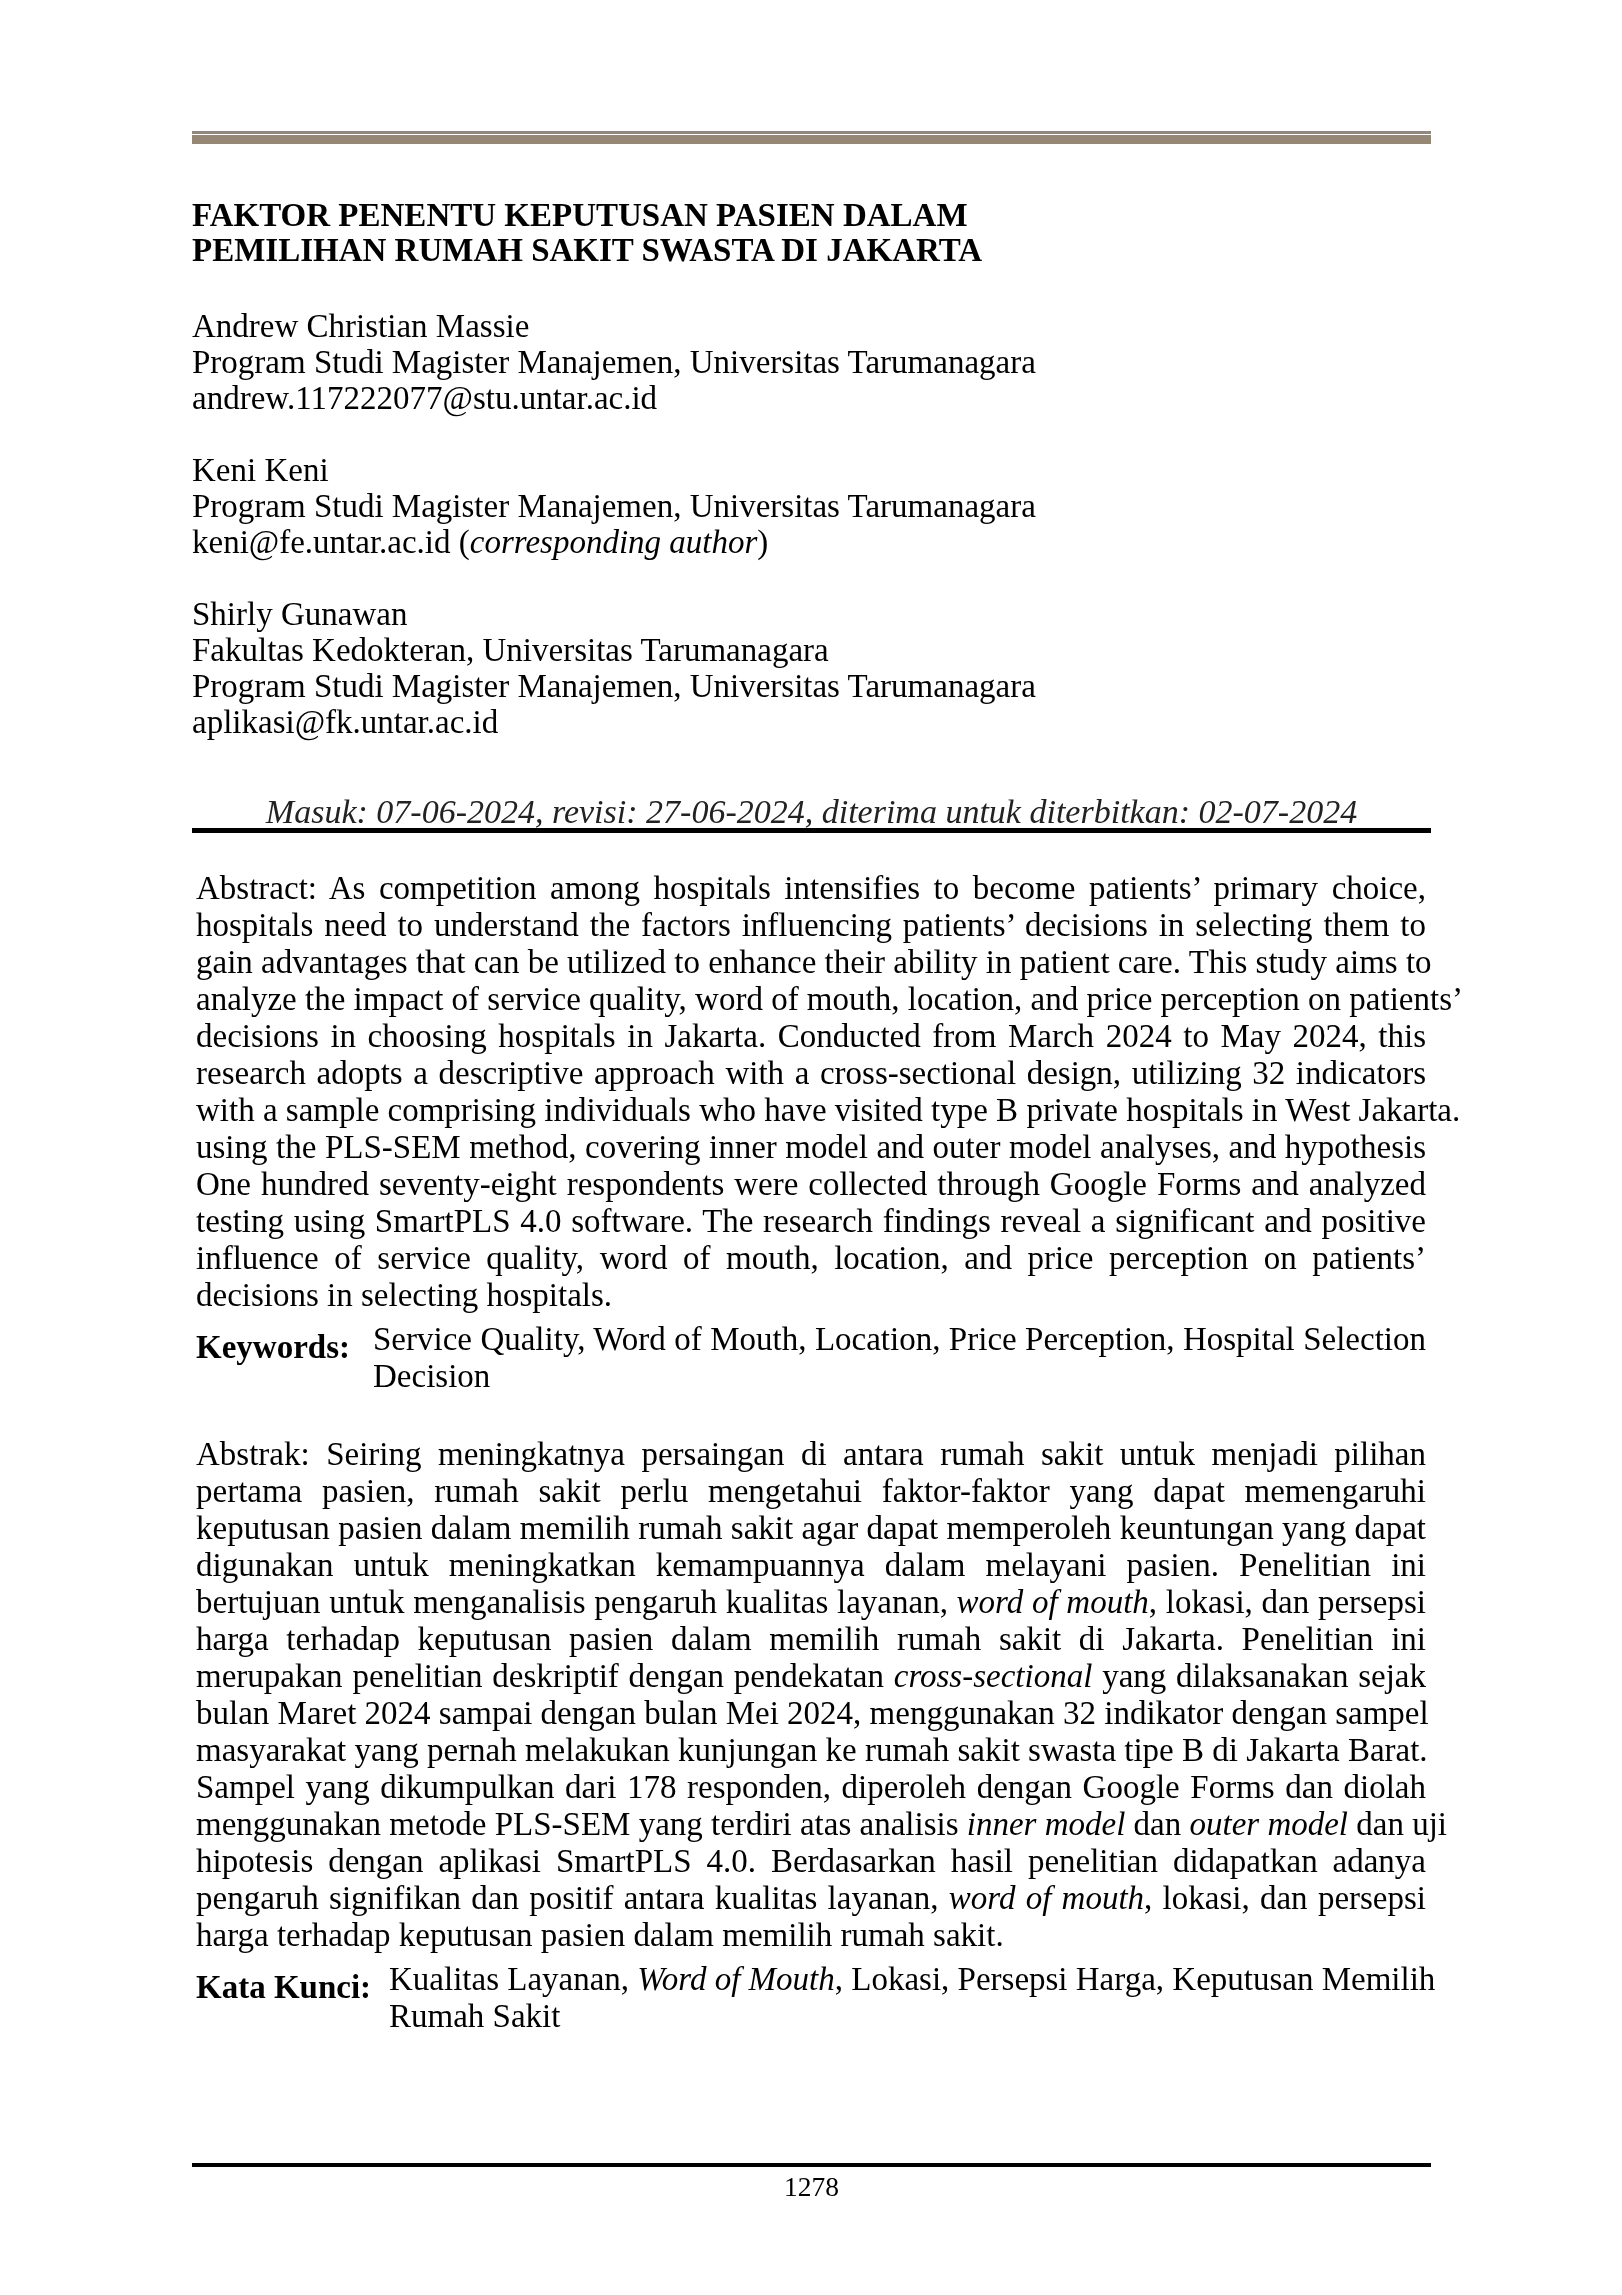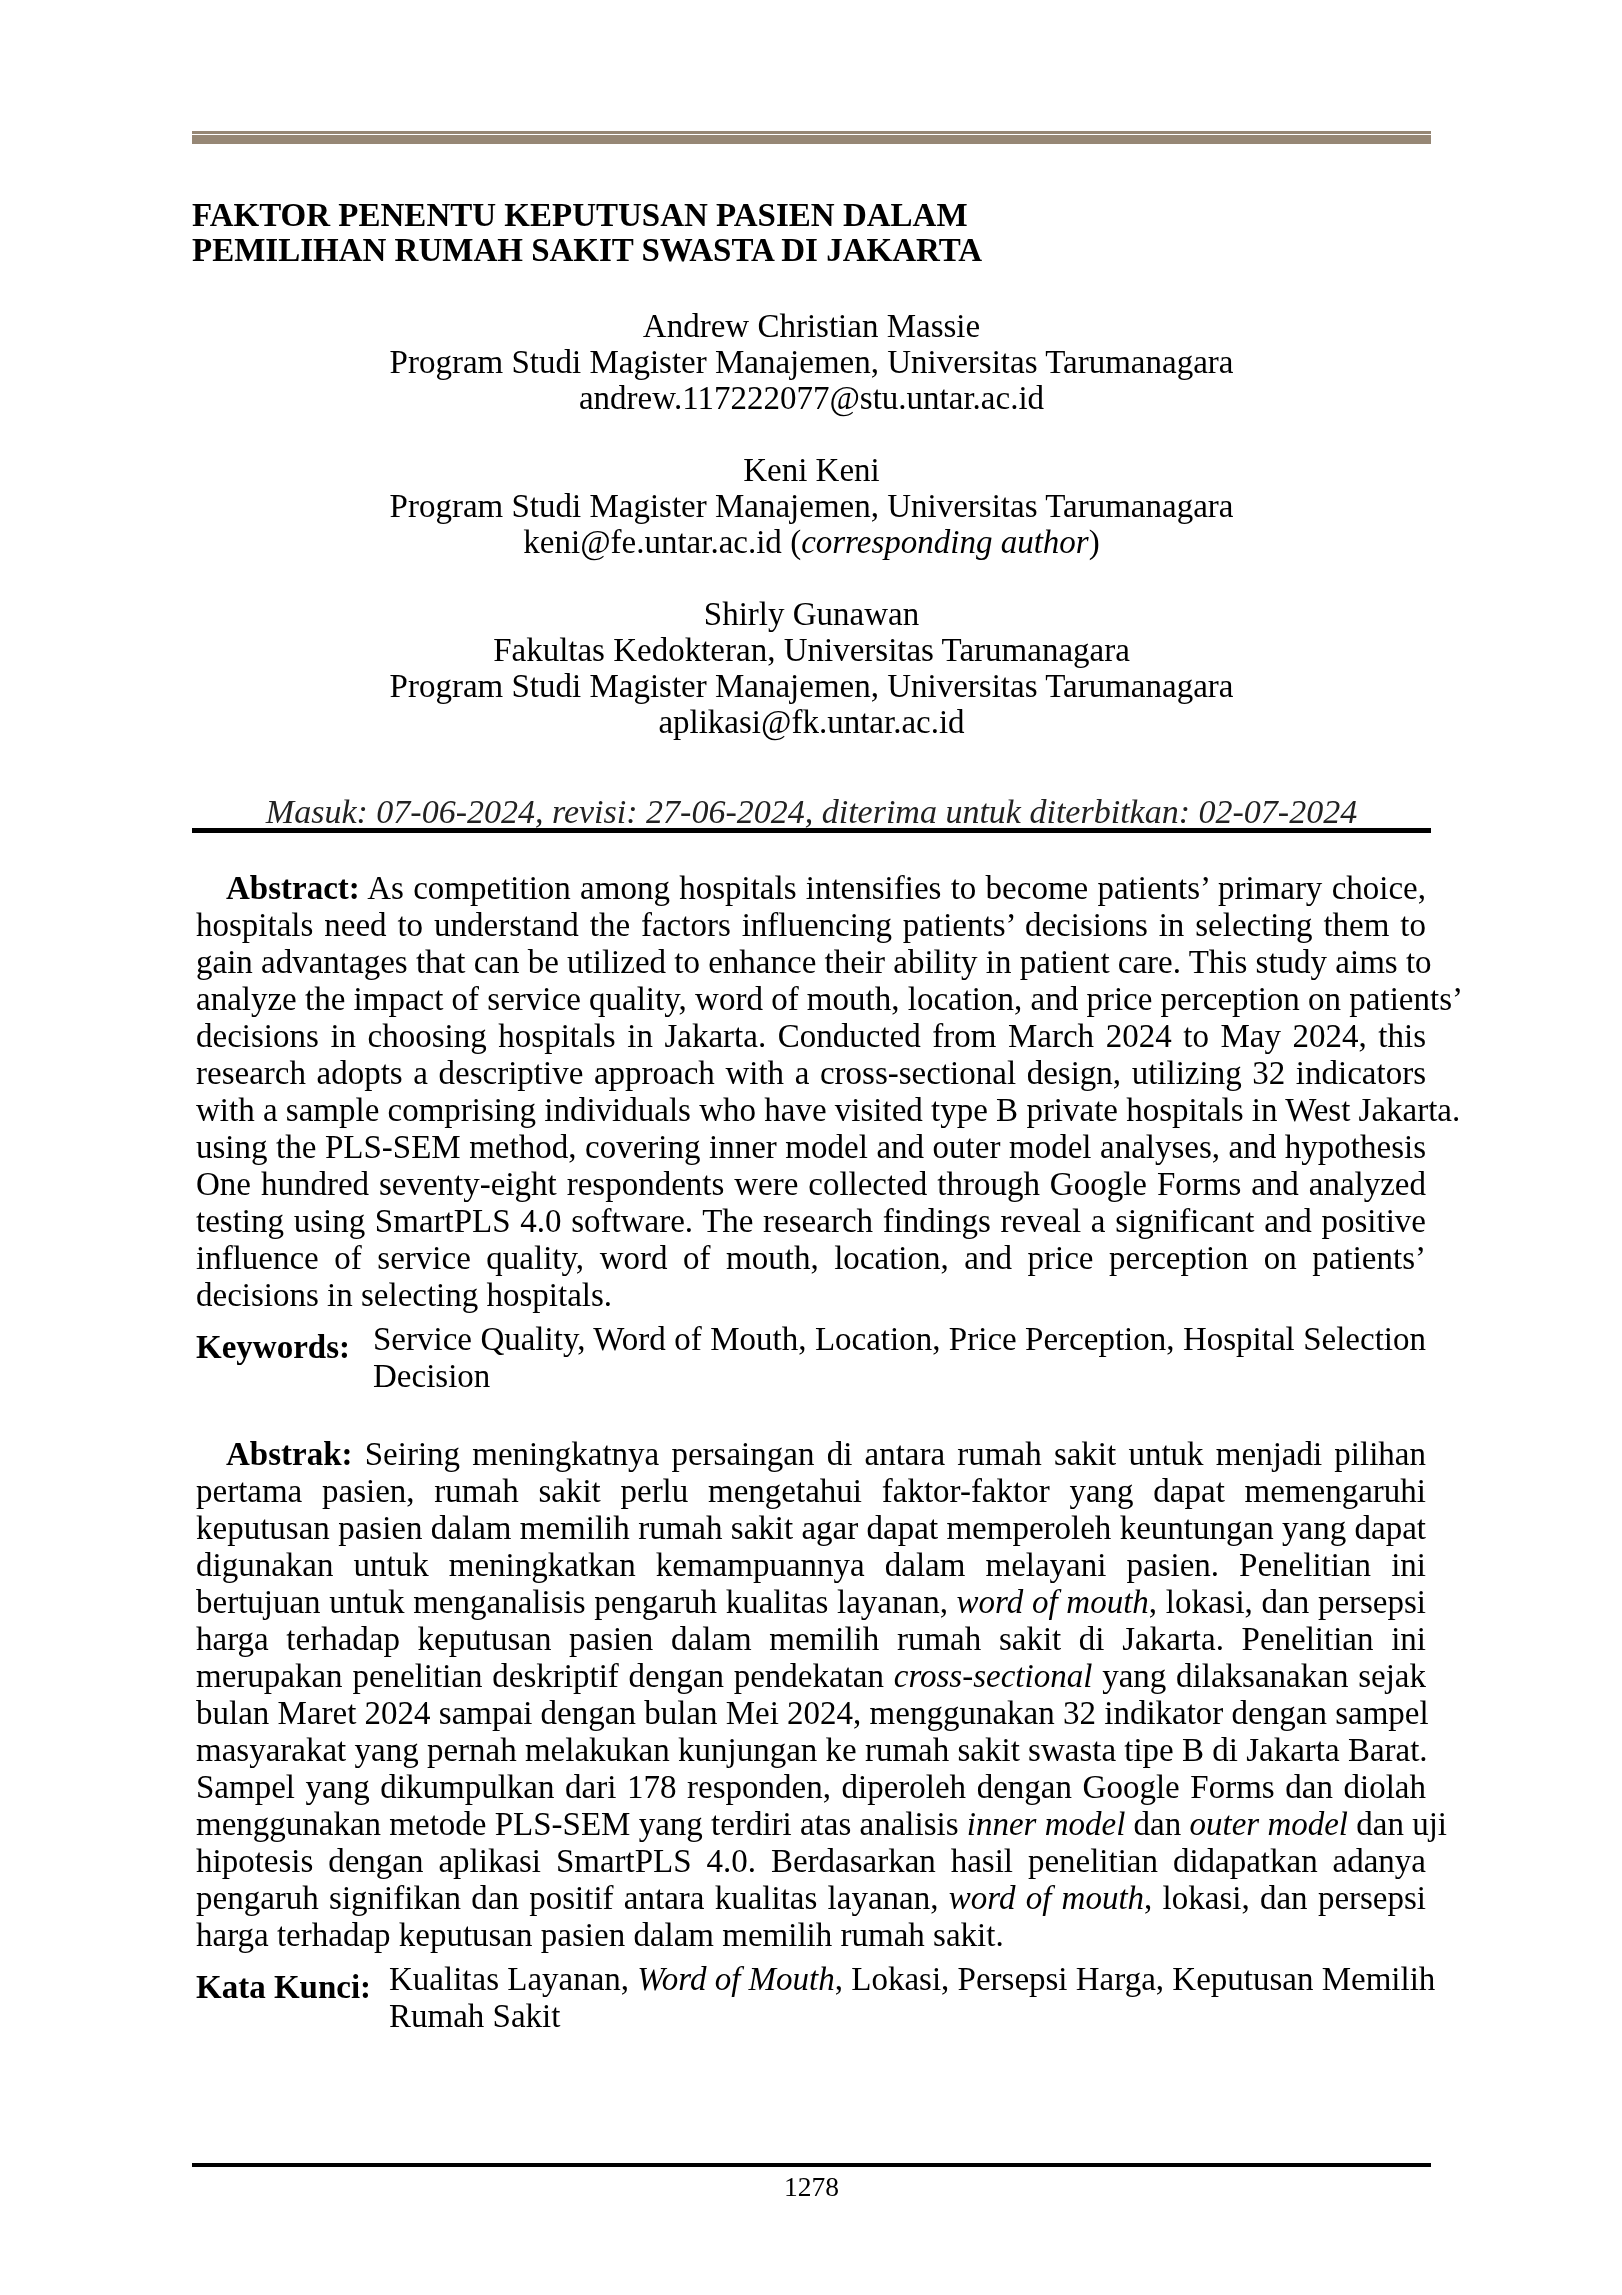--- a/index.html
+++ b/index.html
@@ -8,34 +8,34 @@
     font-family: "Liberation Serif", "DejaVu Serif", serif; color: #000;
   }
   .rule-thin { position: absolute; left: 192px; width: 1239px; top: 131px; height: 2.6px; background: #968775; }
   .rule-thick { position: absolute; left: 192px; width: 1239px; top: 135px; height: 8.5px; background: #968775; }
   .title {
     position: absolute; left: 192px; width: 1239px; top: 198px;
     text-align: left; font-weight: bold; font-size: 33px; line-height: 35px;
   }
   .authors {
     position: absolute; left: 192px; width: 1239px; top: 308px;
-    text-align: center; font-size: 33px; line-height: 36px;
+    text-align: left; font-size: 33px; line-height: 36px;
   }
   .author-block { margin-bottom: 36px; }
   .author-block div { white-space: nowrap; }
   .dates {
     position: absolute; left: 192px; width: 1239px; top: 796px;
     text-align: center; font-style: italic; font-size: 34px; line-height: 31px; color: #222;
   }
   .rule-black { position: absolute; left: 192px; width: 1239px; top: 828px; height: 4.6px; background: #000; }
 
   .para { position: absolute; left: 196px; width: 1230px; font-size: 33px; line-height: 37px; }
   .line { display: block; white-space: nowrap; text-align: justify; text-align-last: justify; height: 37px; }
   .line.last { text-align-last: left; }
-  .lbl { font-weight: bold; margin-left: 30px; }
+  .lbl { font-weight: normal; }
   .it { font-style: italic; }
 
   .kw { position: absolute; left: 196px; width: 1230px; font-size: 33px; line-height: 37px; }
   .kw .label { position: absolute; left: 0; top: 8px; font-weight: bold; white-space: nowrap; text-align: right; }
   .kw .vals { position: absolute; right: 0; top: 0; }
   .kw .vals .line { height: 37px; }
 
   .footer-rule { position: absolute; left: 192px; width: 1239px; top: 2163px; height: 3.9px; background: #000; }
   .page-num {
     position: absolute; left: 192px; width: 1239px; top: 2171px;

